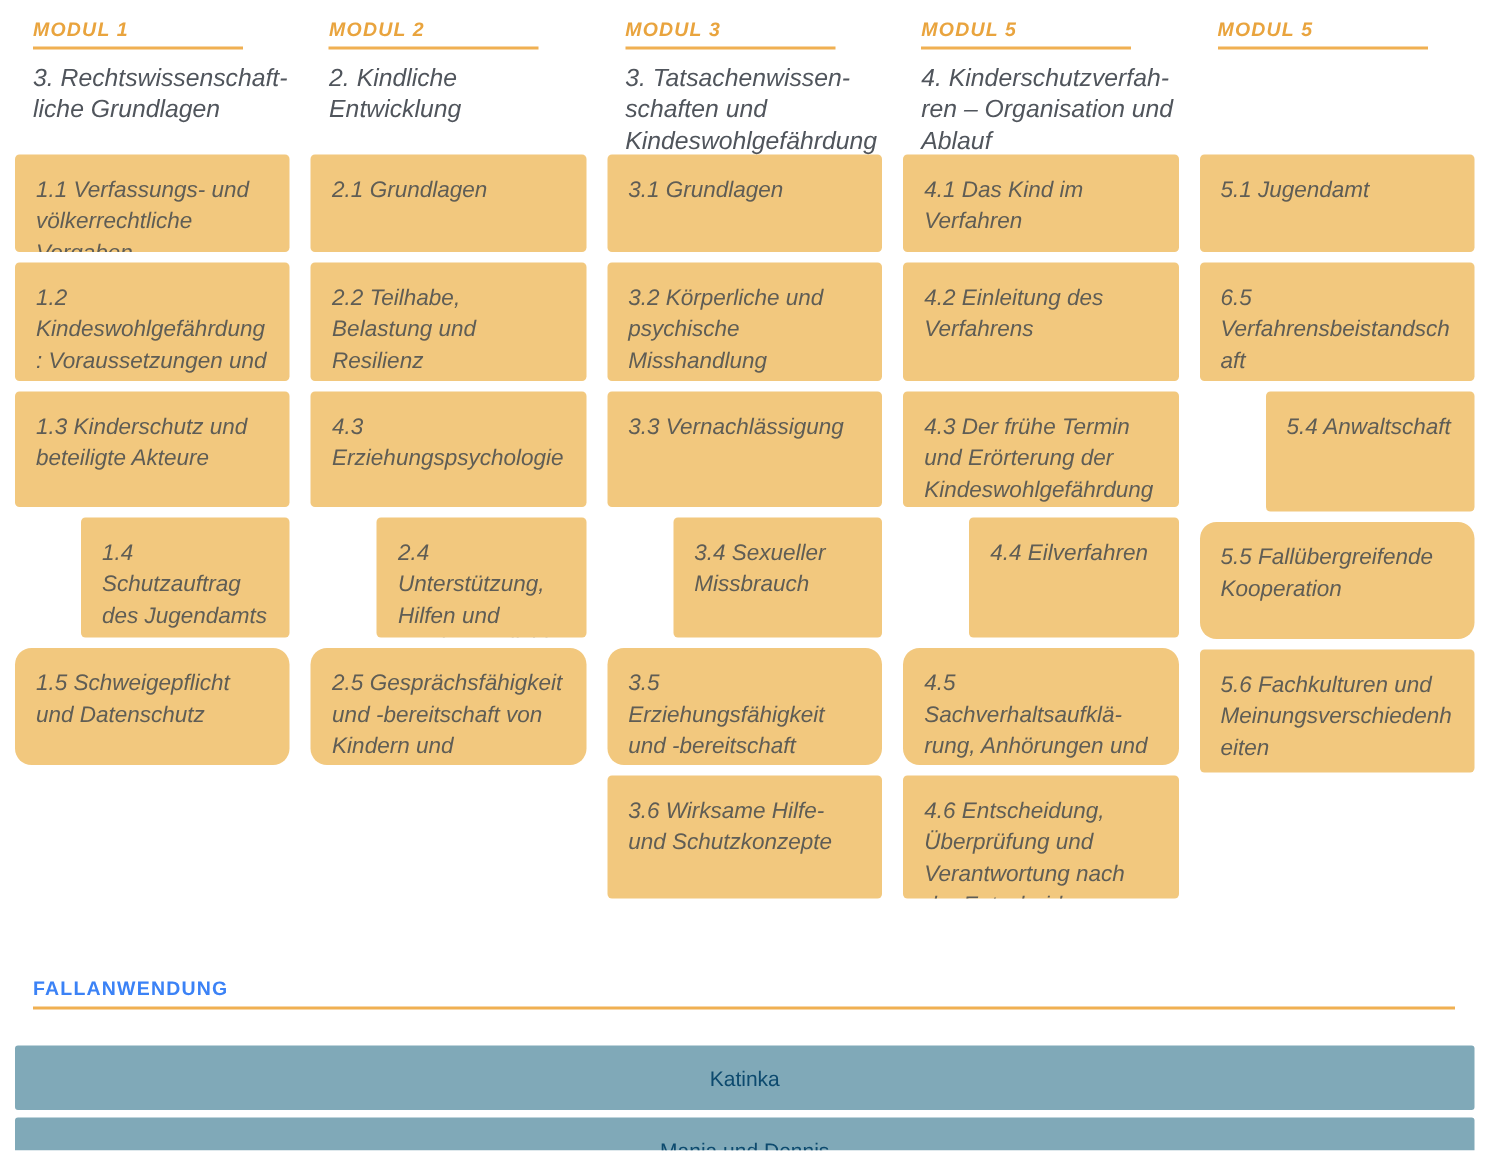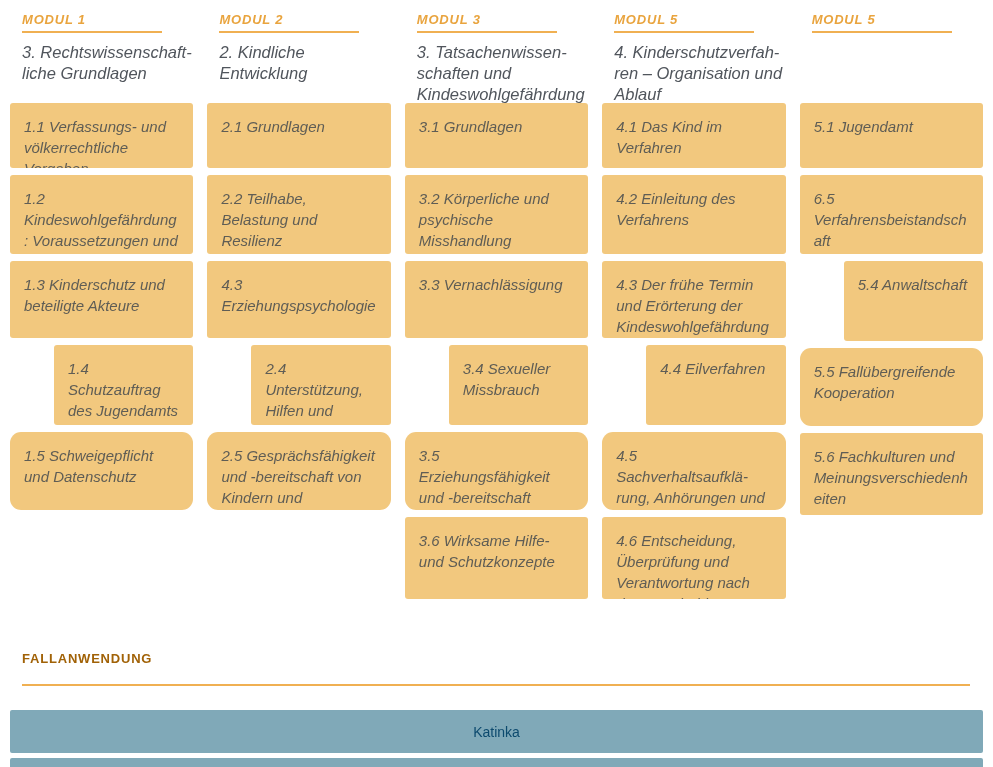--- a/index.html
+++ b/index.html
@@ -62,22 +62,22 @@
   .r5 { height: 78px; border-radius: 11px; }
   .r6 { height: 82px; }
   .fall-section { padding: 0 10px; }
   .fall-label {
     margin: 45px 0 0 12px;
     width: 948px;
     box-sizing: border-box;
     font-size: 13px;
     font-weight: bold;
     letter-spacing: 0.8px;
-    color: #a16207;
-    padding-bottom: 18px;
+    color: #3b82f6;
+    padding-bottom: 5px;
     border-bottom: 2px solid #f0b052;
   }
   .case-bars { margin-top: 24px; }
   .case-bar {
     height: 43px;
     margin-bottom: 5px;
     background: #80a9b8;
     border-radius: 2px;
     display: flex;
     align-items: center;

